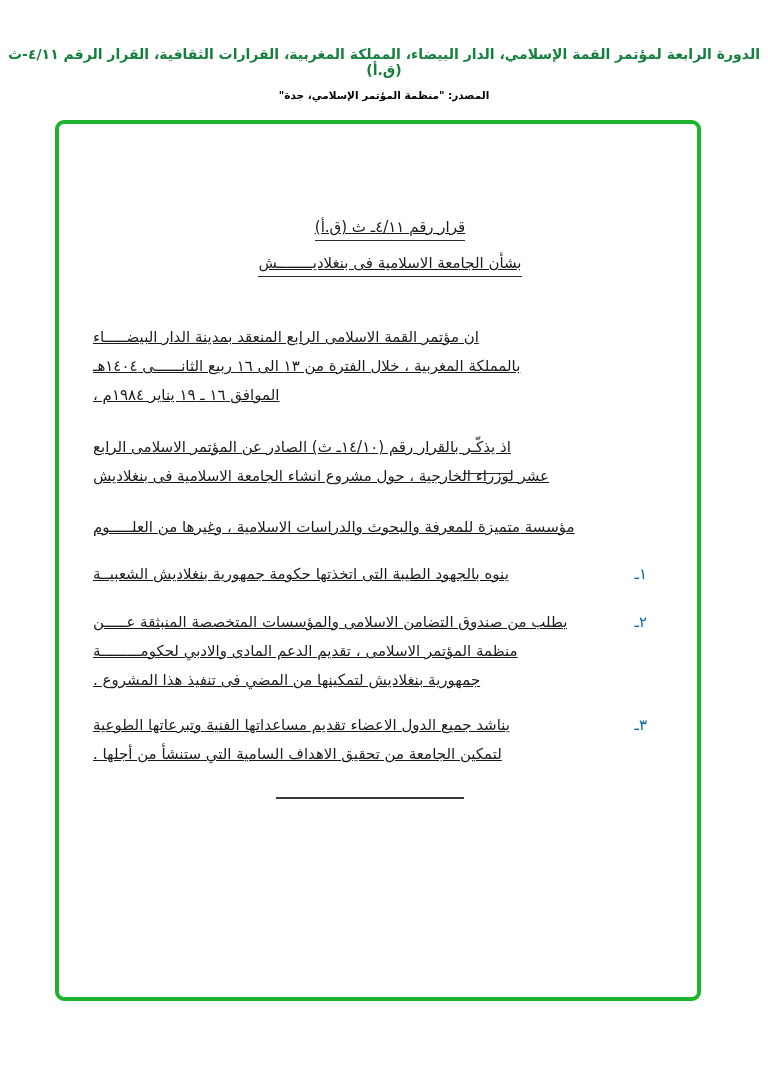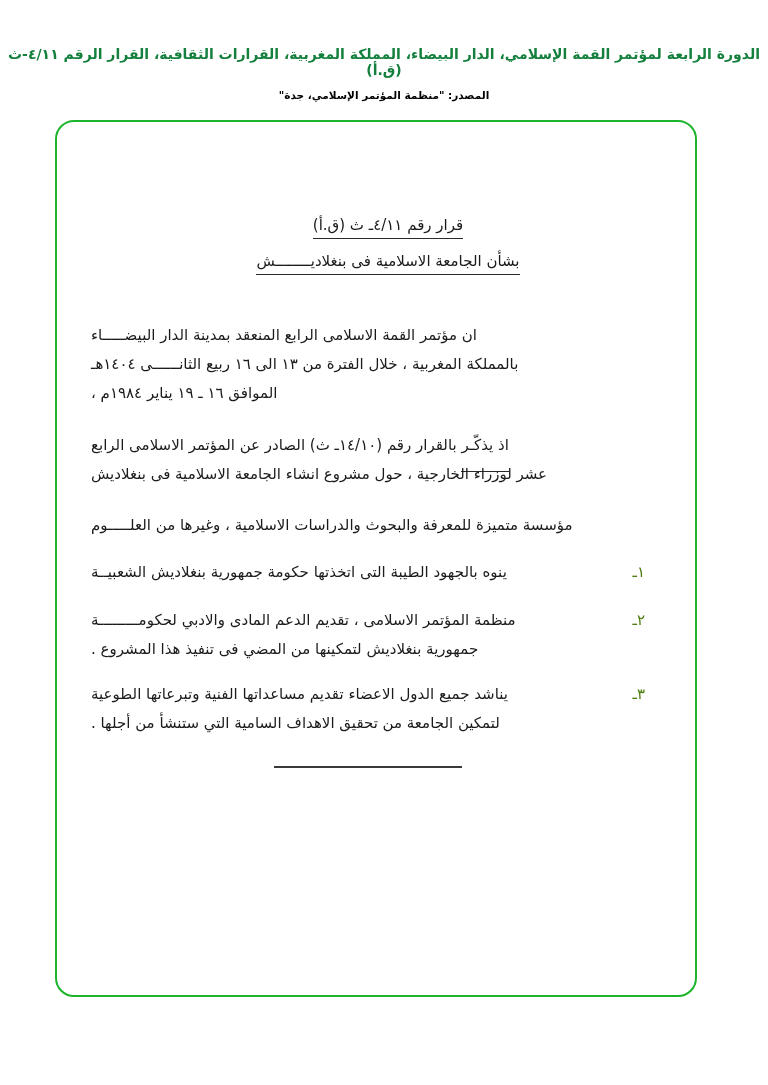--- a/index.html
+++ b/index.html
@@ -7,41 +7,41 @@
     width:768px;height:1085px;position:relative;background:#ffffff;
     font-family:"DejaVu Sans",sans-serif;color:#1a1a1a;overflow:hidden;
   }
   
   .header{position:absolute;top:46px;left:0;width:768px;text-align:center;direction:rtl;}
   .header-line1{font-size:14px;font-weight:bold;color:#15803d;letter-spacing:0;}
   .header-line2{font-size:10.5px;font-weight:bold;color:#000;margin-top:11px;}
   
   .doc-frame{
     position:absolute;left:55px;top:120px;width:638px;height:873px;
-    border:2px solid #8b5cf6;border-radius:19px;background:#fff;
+    border:4px solid #8b5cf6;border-radius:9px;background:#fff;text-decoration:underline;
   }
   .doc-content{direction:rtl;padding:0 50px 0 34px;}
   
   .line{
     white-space:nowrap;line-height:29px;height:29px;
     font-size:15px;text-align:left;color:#1b1b1b;
   }
   
   .title-block{margin-top:90px;text-align:center;position:relative;left:20px;}
   .tline{height:36px;line-height:26px;font-size:15px;white-space:nowrap;}
   .ul{border-bottom:1.5px solid #2a2a2a;padding-bottom:4px;}
   .ul-lead{border-bottom:1.5px solid #2a2a2a;padding-bottom:17px;}
   
   .p1{margin-top:37px;} .p2{margin-top:23px;} .p3{margin-top:22px;}
   
   .item{position:relative;padding-right:38px;}
   .item-1{margin-top:18px;} .item-2{margin-top:19px;} .item-3{margin-top:16px;}
   .item-num{
     position:absolute;right:0;top:0;height:29px;line-height:29px;
-    font-size:15px;color:#4d7c0f;
+    font-size:15px;color:#0369a1;
   }
   
   .end-rule{width:188px;border-top:2px solid #3a3a3a;margin:28px auto 0;}
 </style>
 </head>
 <body>
 
 <div class="header">
   <div class="header-line1">الدورة الرابعة لمؤتمر القمة الإسلامي، الدار البيضاء، المملكة المغربية، القرارات الثقافية، القرار الرقم ٤/١١-ث (ق.أ)</div>
   <div class="header-line2">المصدر:  "منظمة المؤتمر الإسلامي، جدة"</div>
@@ -74,20 +74,21 @@
       <div class="line">مؤسسة متميزة للمعرفة والبحوث والدراسات الاسلامية ، وغيرها من العلـــــوم</div>
     </div>
 
     <div class="item item-1">
       <span class="item-num">١ـ</span>
       <div class="line">ينوه بالجهود الطيبة التى اتخذتها حكومة جمهورية بنغلاديش الشعبيــة</div>
     </div>
 
     <div class="item item-2">
       <span class="item-num">٢ـ</span>
+      <div class="line">يطلب من صندوق التضامن الاسلامى والمؤسسات المتخصصة المنبثقة عـــــن</div>
       <div class="line" style="padding-right:48px">منظمة المؤتمر الاسلامى ، تقديم الدعم المادى والادبي لحكومـــــــــة</div>
       <div class="line" style="padding-right:108px">جمهورية بنغلاديش لتمكينها من المضي فى تنفيذ هذا المشروع .</div>
     </div>
 
     <div class="item item-3">
       <span class="item-num">٣ـ</span>
       <div class="line">يناشد جميع الدول الاعضاء تقديم مساعداتها الفنية وتبرعاتها الطوعية</div>
       <div class="line" style="padding-right:56px">لتمكين الجامعة من تحقيق الاهداف السامية التي ستنشأ من أجلها .</div>
     </div>
 

